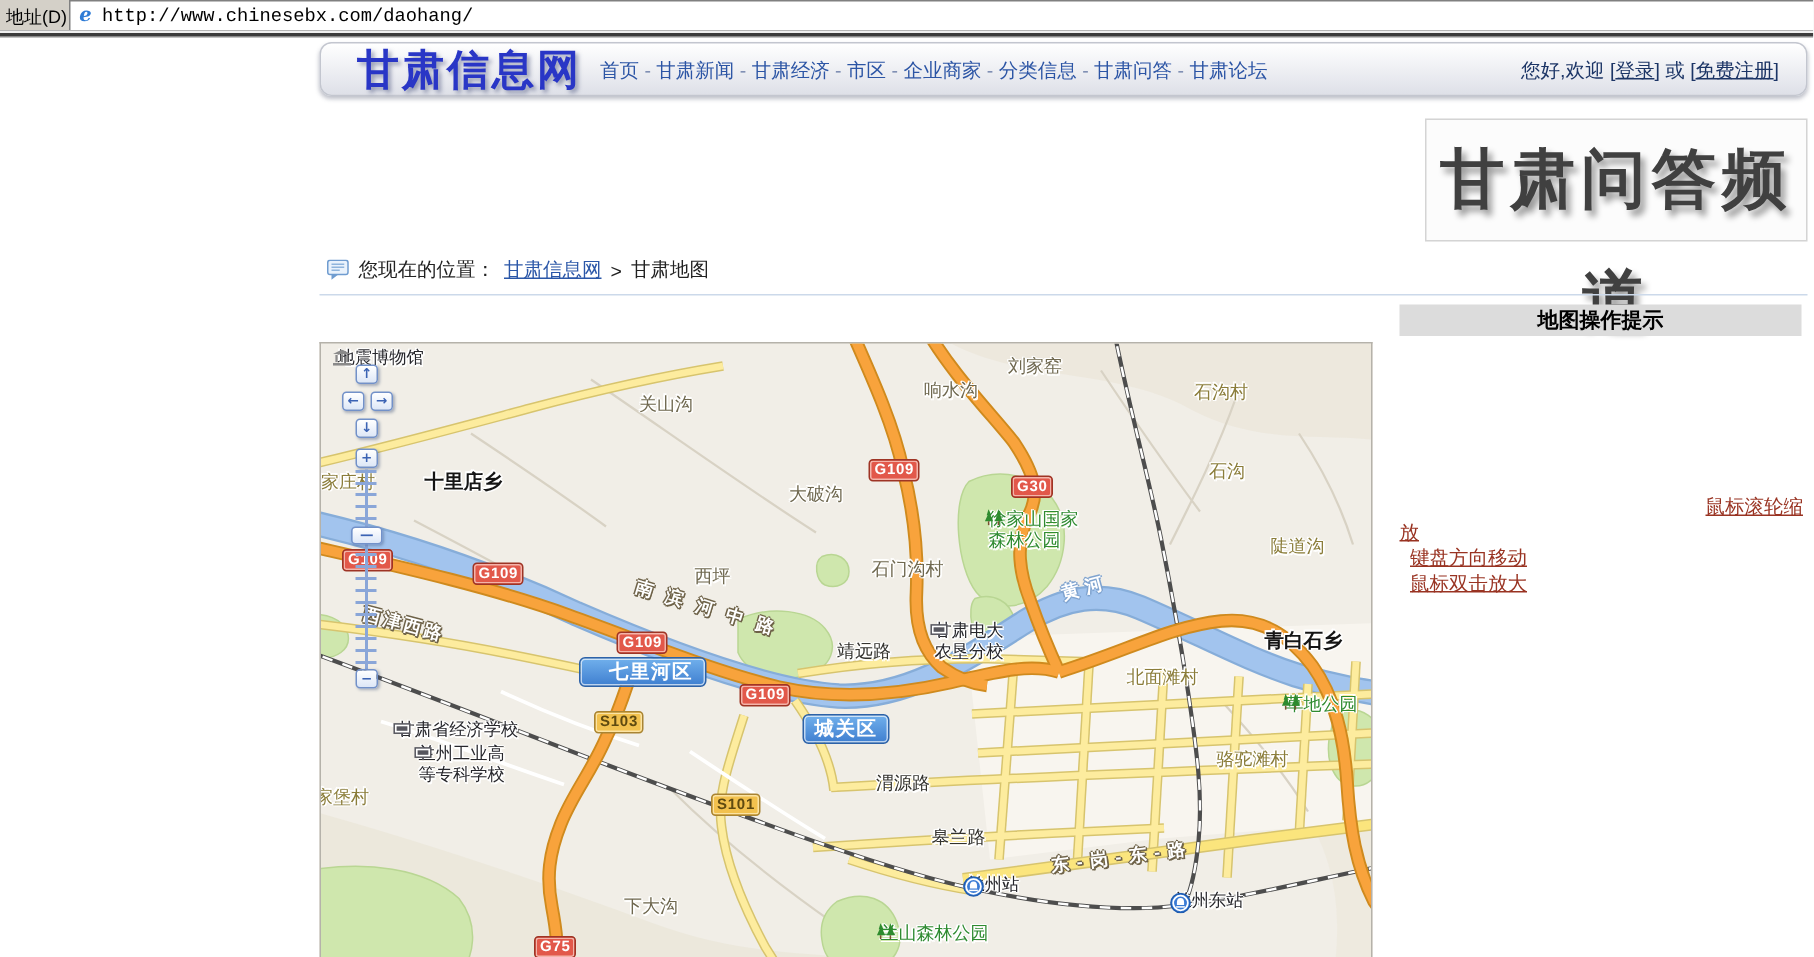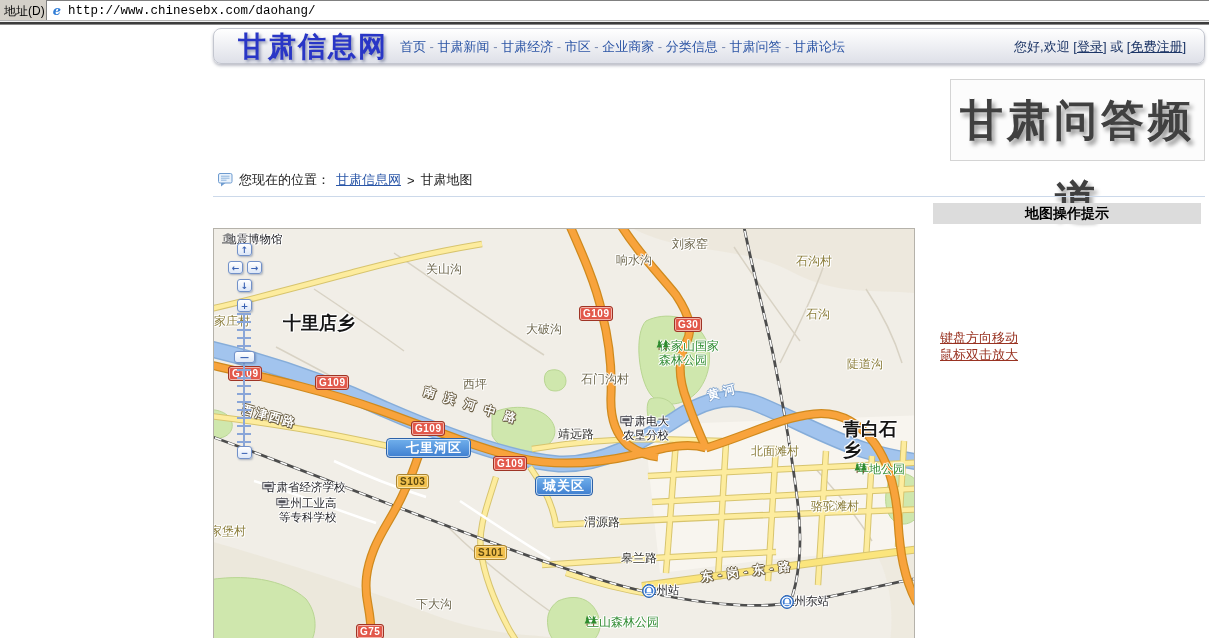--- a/index.html
+++ b/index.html
@@ -55,21 +55,21 @@
        border:1px solid #b5b2aa;border-bottom:none;box-sizing:content-box;overflow:hidden;cursor:grab;}
   .map svg{position:absolute;left:0;top:0;}
   .layer{position:absolute;left:0;top:0;width:700px;height:410px;}
 
   .mk{position:absolute;display:flex;align-items:flex-start;gap:3px;font-size:12px;line-height:1.18;
       white-space:pre-line;z-index:5;pointer-events:none;transform-origin:left top;
       text-shadow:-1px 0 #fff,1px 0 #fff,0 -1px #fff,0 1px #fff,1px 1px #fff,-1px -1px #fff;}
   .mk .mk-ic{flex:0 0 auto;display:inline-block;line-height:0;text-shadow:none;}
   .vil{color:#6f684f;}
   .olive{color:#8b7d3a;}
-  .town{color:#151515;font-weight:bold;font-size:18px;}
+  .town{color:#151515;font-weight:bold;font-size:13px;}
   .street{color:#33322e;}
   .park{color:#2f8b31;}
   .poi{color:#26262b;font-size:11.5px;}
   .roadwhite{color:#fff;font-weight:bold;
       text-shadow:-1px 0 #6e6248,1px 0 #6e6248,0 -1px #6e6248,0 1px #6e6248,1px 1px #6e6248;}
   .rivername{color:#fff;font-weight:bold;
       text-shadow:-1px 0 #7fa3cf,1px 0 #7fa3cf,0 -1px #7fa3cf,0 1px #7fa3cf;}
 
   .badge{position:absolute;z-index:6;font-weight:bold;font-size:10px;line-height:11px;
          padding:1px 3px;border-radius:3px;letter-spacing:.5px;}
@@ -126,20 +126,21 @@
     </span>
     <span>您现在的位置：</span>
     <a href="#">甘肃信息网</a>
     <span>&gt;</span>
     <span>甘肃地图</span>
   </div>
   <div class="crumb-underline"></div>
 
   <div class="sidebar-title">地图操作提示</div>
   <div class="map-tips">
+      <div class="tip-first"><span class="tip-spacer"></span><a href="#" class="tip-link">鼠标滚轮缩放</a></div>
       <div class="tip-row"><a href="#" class="tip-link">键盘方向移动</a></div>
       <div class="tip-row"><a href="#" class="tip-link">鼠标双击放大</a></div>
     </div>
 
   <div class="map">
     <svg width="700" height="410" viewBox="0 0 700 410">
       <defs>
         <path id="pr" d="M-12,118 C50,132 110,152 170,180 C230,206 300,232 345,235 C392,237 432,209 470,185 C496,169 520,165 546,176 C586,193 616,210 650,221 C676,229 696,232 716,235"></path>
         <path id="r1" d="M-12,134 C40,146 110,161 165,181 C215,199 260,218 305,229 C345,238 385,234 420,226 C450,219 472,213 492,219"></path>
         <path id="r1e" d="M492,219 C540,204 565,189 600,185 C628,182 647,196 661,215 C676,236 682,262 684,292 C686,324 690,348 702,372 L714,388"></path>
@@ -342,21 +343,21 @@
               <rect x="4.1" y="9.1" width="5.8" height="1" fill="#fff"></rect>
             </svg></span><span class="mk-tx">兰州东站</span></div>
         <div class="badge badge-g" style="left: 14px; top: 137px;">G109</div>
         <div class="badge badge-g" style="left: 101px; top: 146px;">G109</div>
         <div class="badge badge-g" style="left: 197px; top: 192px;">G109</div>
         <div class="badge badge-g" style="left: 279px; top: 227px;">G109</div>
         <div class="badge badge-g" style="left: 365px; top: 77px;">G109</div>
         <div class="badge badge-g" style="left: 460px; top: 88px;">G30</div>
         <div class="badge badge-g" style="left: 142px; top: 395px;">G75</div>
         <div class="badge badge-s" style="left: 182px; top: 245px;">S103</div>
-        <div class="badge badge-s" style="left: 260px; top: 316px; text-align: right;">S101</div>
+        <div class="badge badge-s" style="left: 260px; top: 300px; text-align: right;">S101</div>
         <div class="district" style="left: 172px; top: 209px; width: 72px; padding-left: 11px;">七里河区</div>
         <div class="district" style="left: 321px; top: 247px; width: 56px;">城关区</div>
       </div>
 
     <div class="map-controls">
       <div class="ctl-btn" style="left:23px;top:14px">↑</div>
       <div class="ctl-btn" style="left:14px;top:32px">←</div>
       <div class="ctl-btn" style="left:33px;top:32px">→</div>
       <div class="ctl-btn" style="left:23px;top:50px">↓</div>
       <div class="ctl-btn" style="left:23px;top:70px">+</div>

